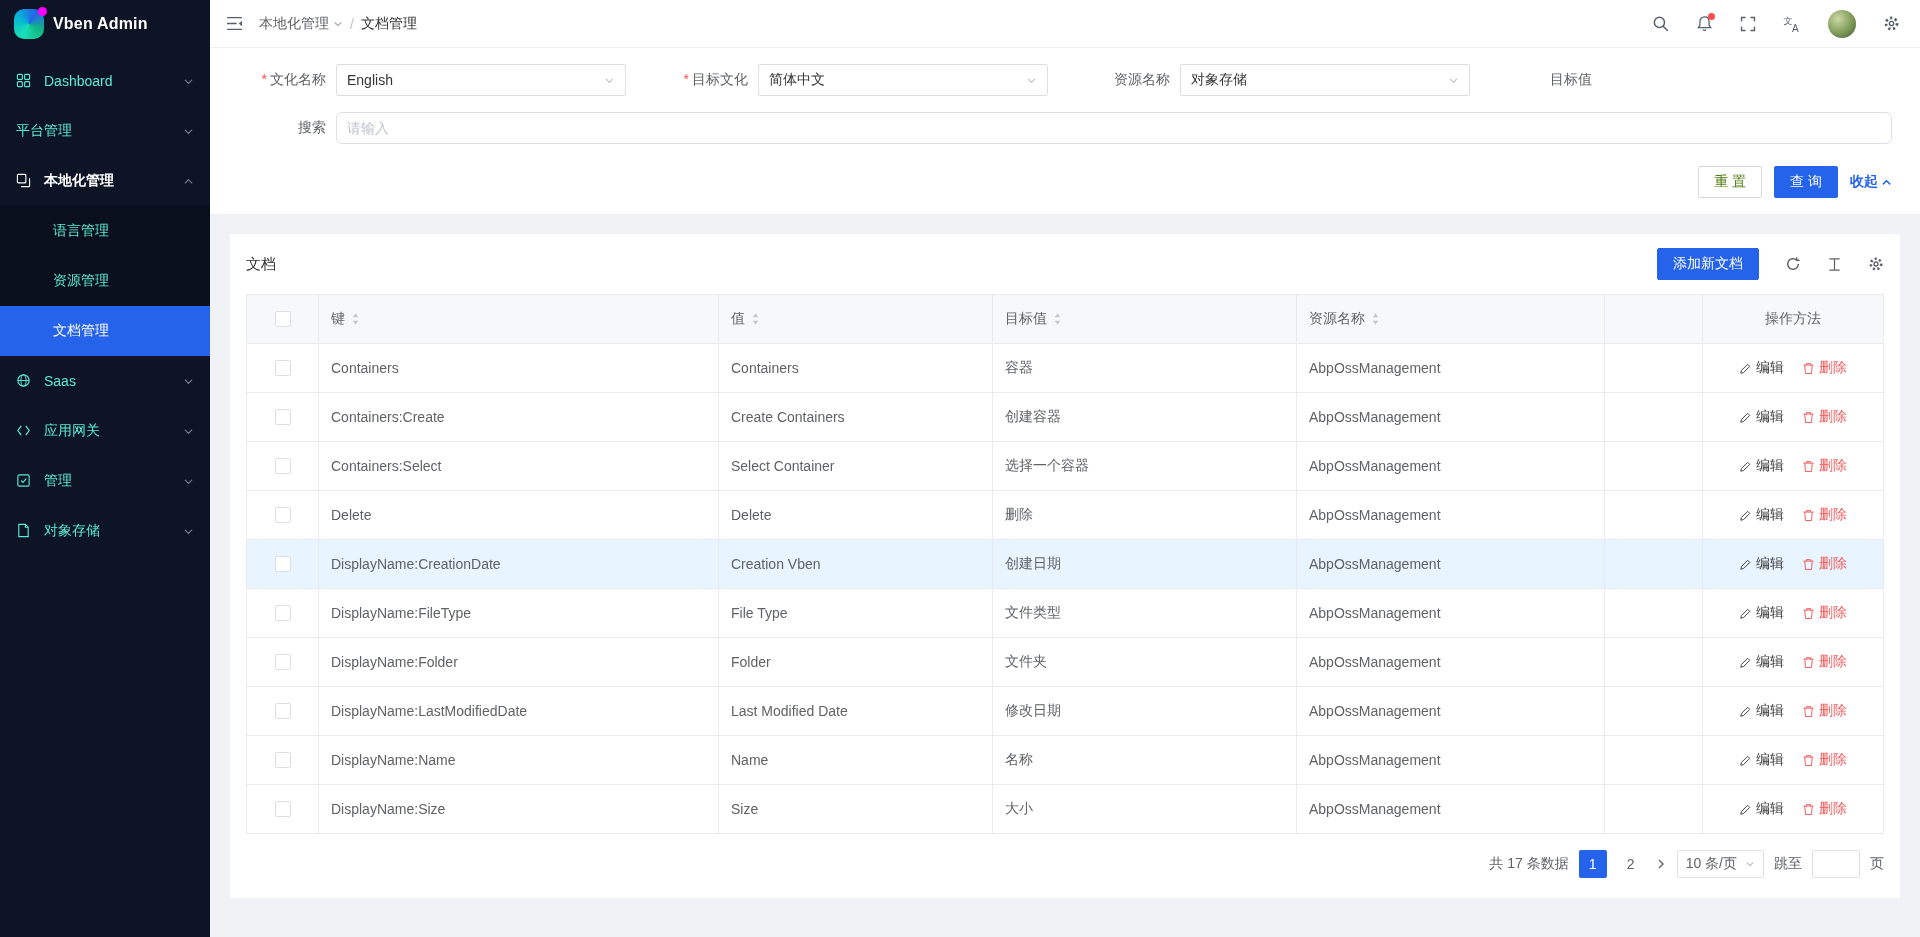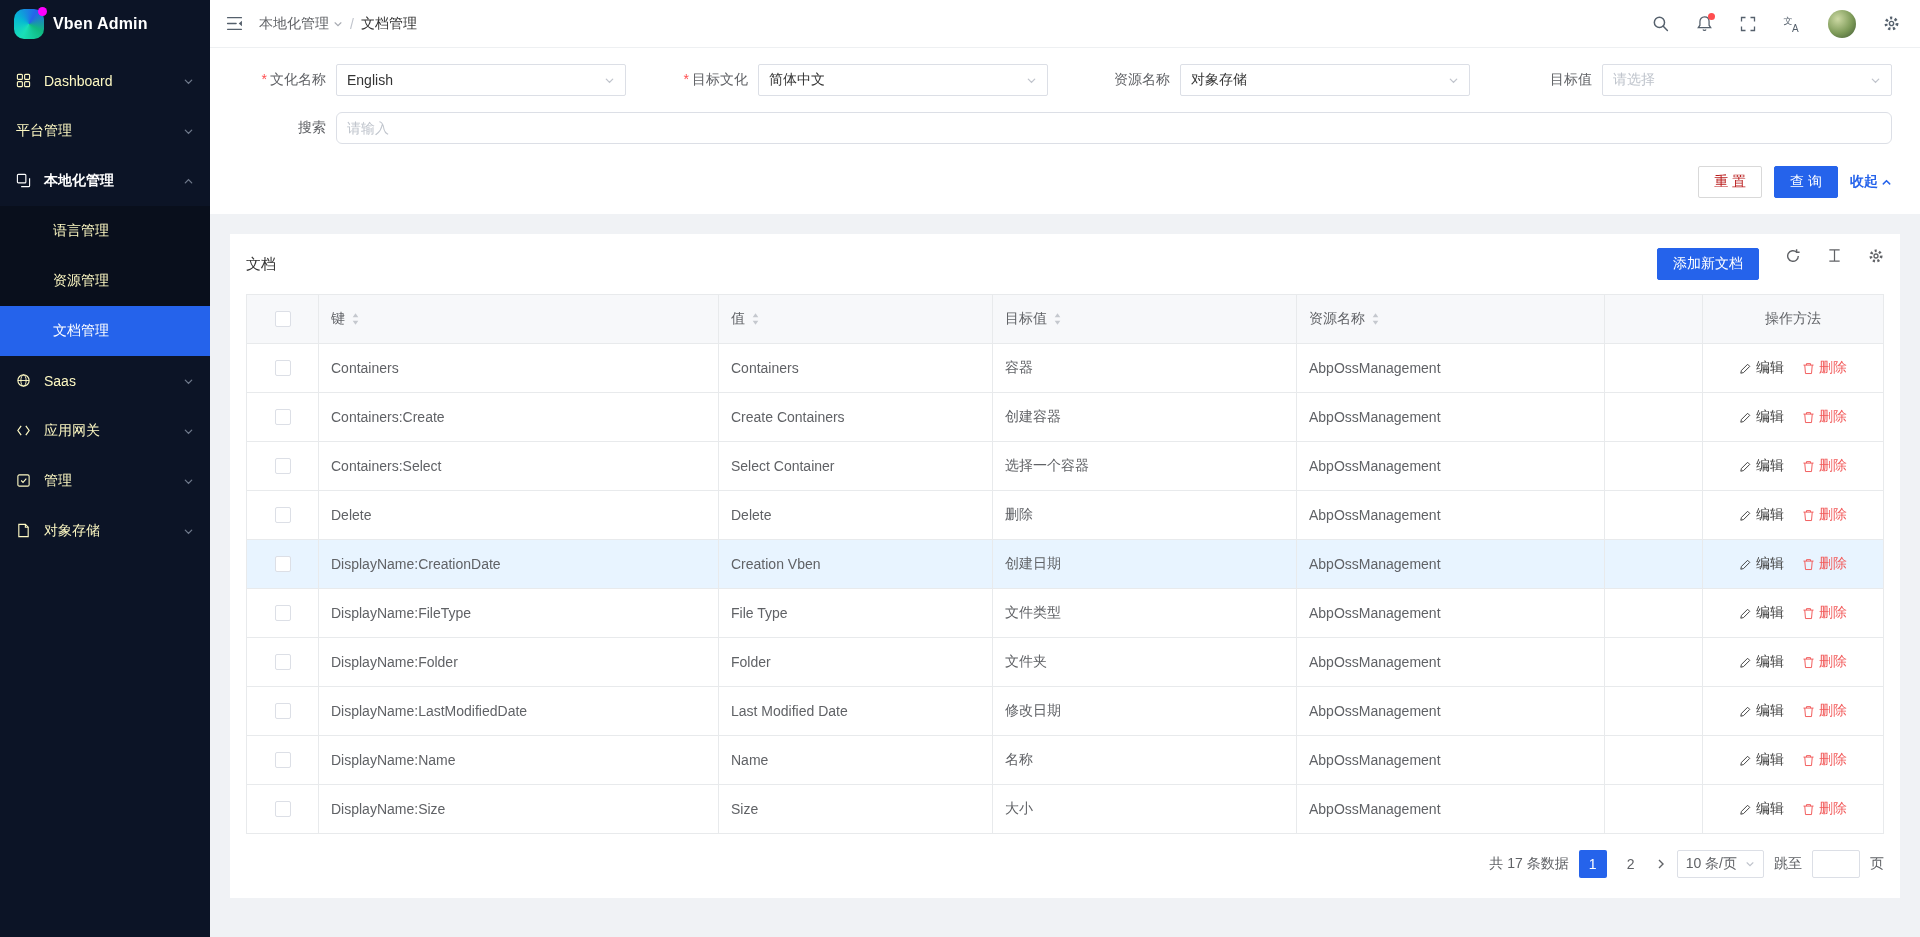--- a/index.html
+++ b/index.html
@@ -13,21 +13,21 @@
   
   .sidebar { width: 210px; flex-shrink: 0; background: #0c1426; color: #9da6b5; }
   .logo { height: 48px; display: flex; align-items: center; padding-left: 14px; gap: 9px; }
   .logo-icon { position: relative; width: 30px; height: 30px; border-radius: 10px;
     background: conic-gradient(from 210deg, #19e0b8, #06b6d4, #2563eb, #10b981, #19e0b8); }
   .logo-dot { position: absolute; top: -2px; right: -3px; width: 9px; height: 9px;
     border-radius: 50%; background: #f0f; }
   .logo-text { color: #fff; font-weight: bold; font-size: 16px; letter-spacing: .2px; }
   .menu { padding-top: 8px; }
   .menu-item { height: 50px; display: flex; align-items: center; padding: 0 16px;
-    cursor: pointer; font-size: 14px; color: #fef9c3; white-space: nowrap; }
+    cursor: pointer; font-size: 14px; color: #5eead4; white-space: nowrap; }
   .mi-icon { width: 16px; height: 16px; margin-right: 12px; display: inline-flex; flex-shrink: 0; }
   .mi-arrow { margin-left: auto; color: #707a8c; display: inline-flex; }
   .menu-item.active-parent { color: #fff; font-weight: bold; }
   .submenu { background: #090f1c; }
   .submenu .menu-item { padding-left: 53px; }
   .submenu .menu-item.active { background: #2563eb; color: #fff; }
 
   
   .main { flex: 1; display: flex; flex-direction: column; min-width: 0; }
   .topbar { height: 48px; background: #fff; display: flex; align-items: center;
@@ -56,31 +56,31 @@
     color: #333; cursor: pointer; min-width: 0; }
   .select .caret { margin-left: auto; color: #c0c4cc; display: inline-flex; }
   .select.is-placeholder .sel-val { color: #bfc4cc; }
   .search-row { display: flex; align-items: center; margin-top: 16px; }
   .text-input { flex: 1; height: 32px; border: 1px solid #dcdfe6; border-radius: 6px;
     padding: 0 10px; font: inherit; color: #404040; outline: none; }
   .text-input::placeholder { color: #bfc4cc; }
   .filter-actions { display: flex; justify-content: flex-end; align-items: center;
     gap: 12px; margin-top: 22px; }
   .btn { height: 32px; padding: 0 15px; border-radius: 2px; font-size: 14px;
-    cursor: pointer; border: 1px solid #d9d9d9; background: #fff; color: #b91c1c;
+    cursor: pointer; border: 1px solid #d9d9d9; background: #fff; color: #4d7c0f;
     font-family: inherit; }
   .btn-primary { background: #2563eb; border-color: #2563eb; color: #fff; }
   .link-collapse { color: #2563eb; display: inline-flex; align-items: center; gap: 3px;
     cursor: pointer; font-weight: bold; }
 
   
   .table-card { background: #fff; margin: 20px 20px 0; padding-bottom: 4px; }
   .table-toolbar { display: flex; align-items: center; padding: 14px 16px; }
   .table-title { font-size: 15px; color: #333; }
-  .toolbar-right { margin-left: auto; display: flex; align-items: flex-start; gap: 26px; color: #606266; }
+  .toolbar-right { margin-left: auto; display: flex; align-items: center; gap: 26px; color: #606266; }
   .grid-table { margin: 0 16px; border: 1px solid #e8eaec; border-bottom: none; }
   .grid-row { display: grid; grid-template-columns: 72px 400px 274px 304px 1fr 98px 180px;
     border-bottom: 1px solid #e8eaec; background: #fff; }
   .grid-row > div { height: 48px; display: flex; align-items: center; padding: 0 12px;
     border-right: 1px solid #e8eaec; overflow: hidden; white-space: nowrap; color: #606266; }
   .grid-row > div:last-child { border-right: none; }
   .grid-head { background: #f7f8fa; }
   .grid-head > div { color: #606266; font-weight: 500; }
   .cell-check { justify-content: center; }
   .cell-ops { justify-content: center; gap: 18px; }
@@ -335,28 +335,20 @@
               <span class="sel-val">对象存储</span>
               <span class="caret">
                 <svg width="11" height="11" viewBox="0 0 12 12">
                   <path d="M2.5 4.5L6 8l3.5-3.5" fill="none" stroke="currentColor" stroke-width="1.4" stroke-linecap="round"></path>
                 </svg>
               </span>
             </span>
         </div>
         <div class="field">
           <span class="field-label">目标值</span>
-          <span class="select is-placeholder">
-              <span class="sel-val">请选择</span>
-              <span class="caret">
-                <svg width="11" height="11" viewBox="0 0 12 12">
-                  <path d="M2.5 4.5L6 8l3.5-3.5" fill="none" stroke="currentColor" stroke-width="1.4" stroke-linecap="round"></path>
-                </svg>
-              </span>
-            </span>
         </div>
       </div>
       <div class="search-row">
         <span class="field-label">搜索</span>
         <input class="text-input" type="text" placeholder="请输入" style="">
       </div>
       <div class="filter-actions">
         <button class="btn">重 置</button>
         <button class="btn btn-primary">查 询</button>
         <span class="link-collapse">

